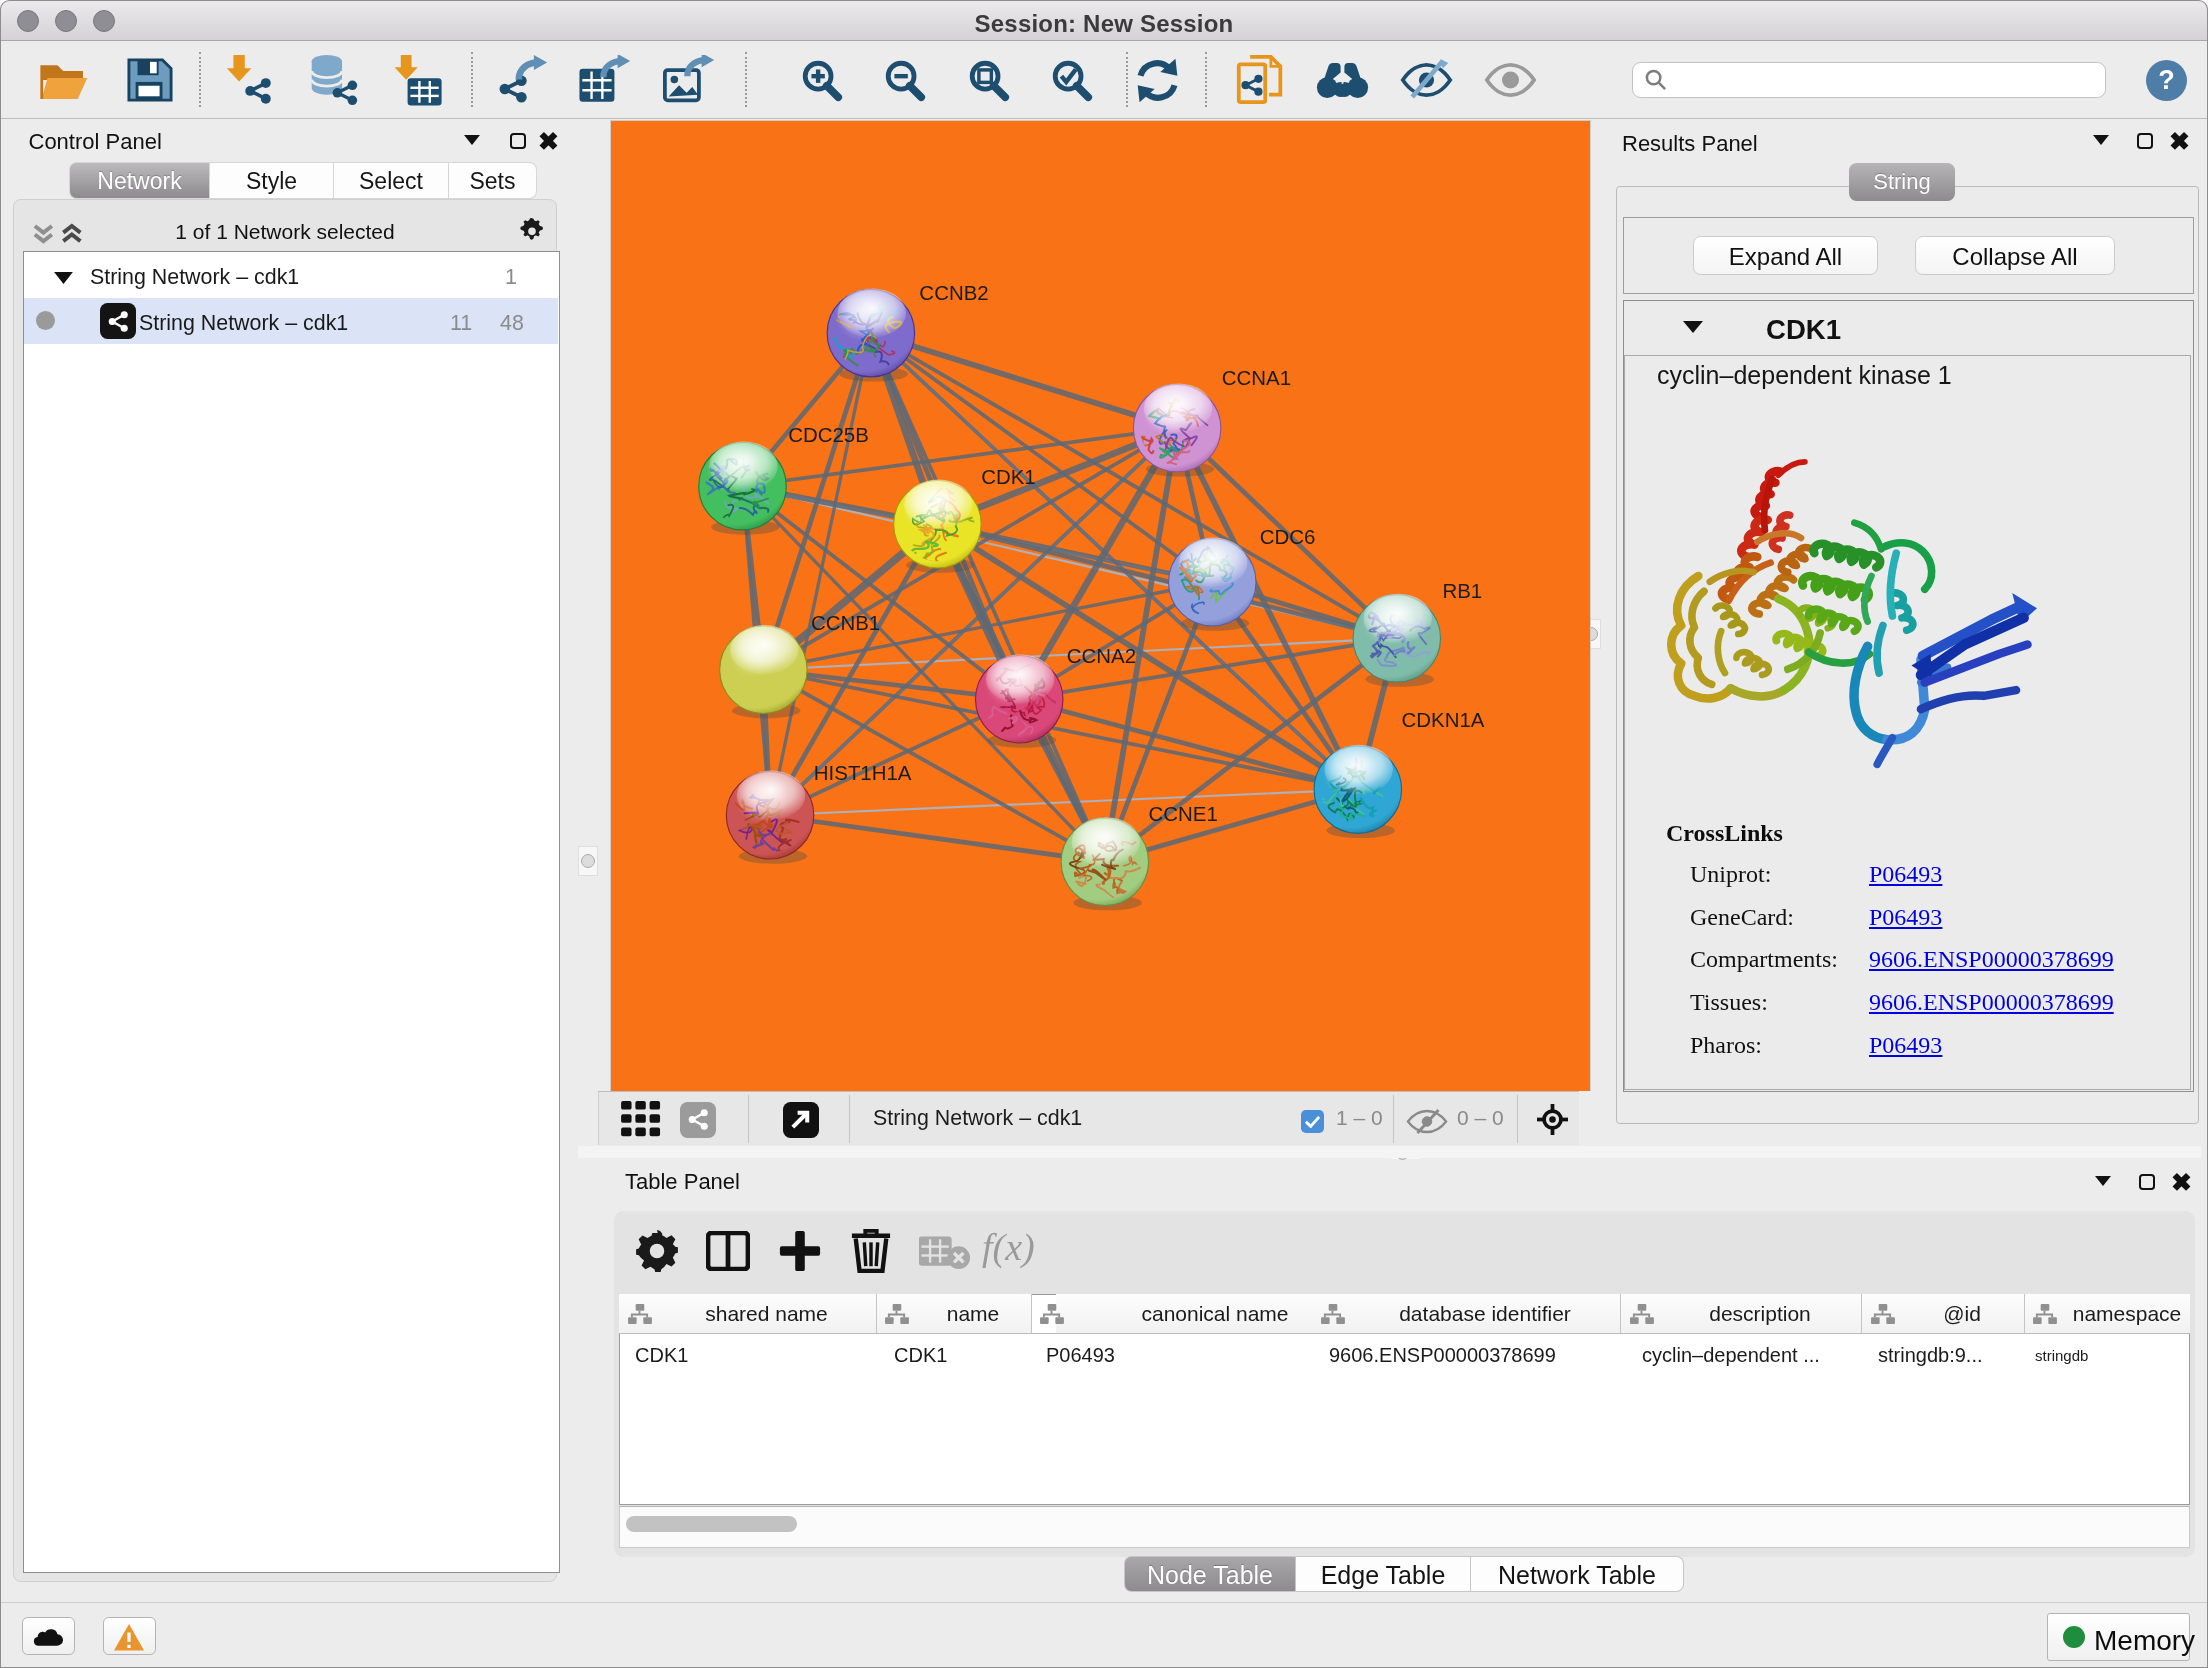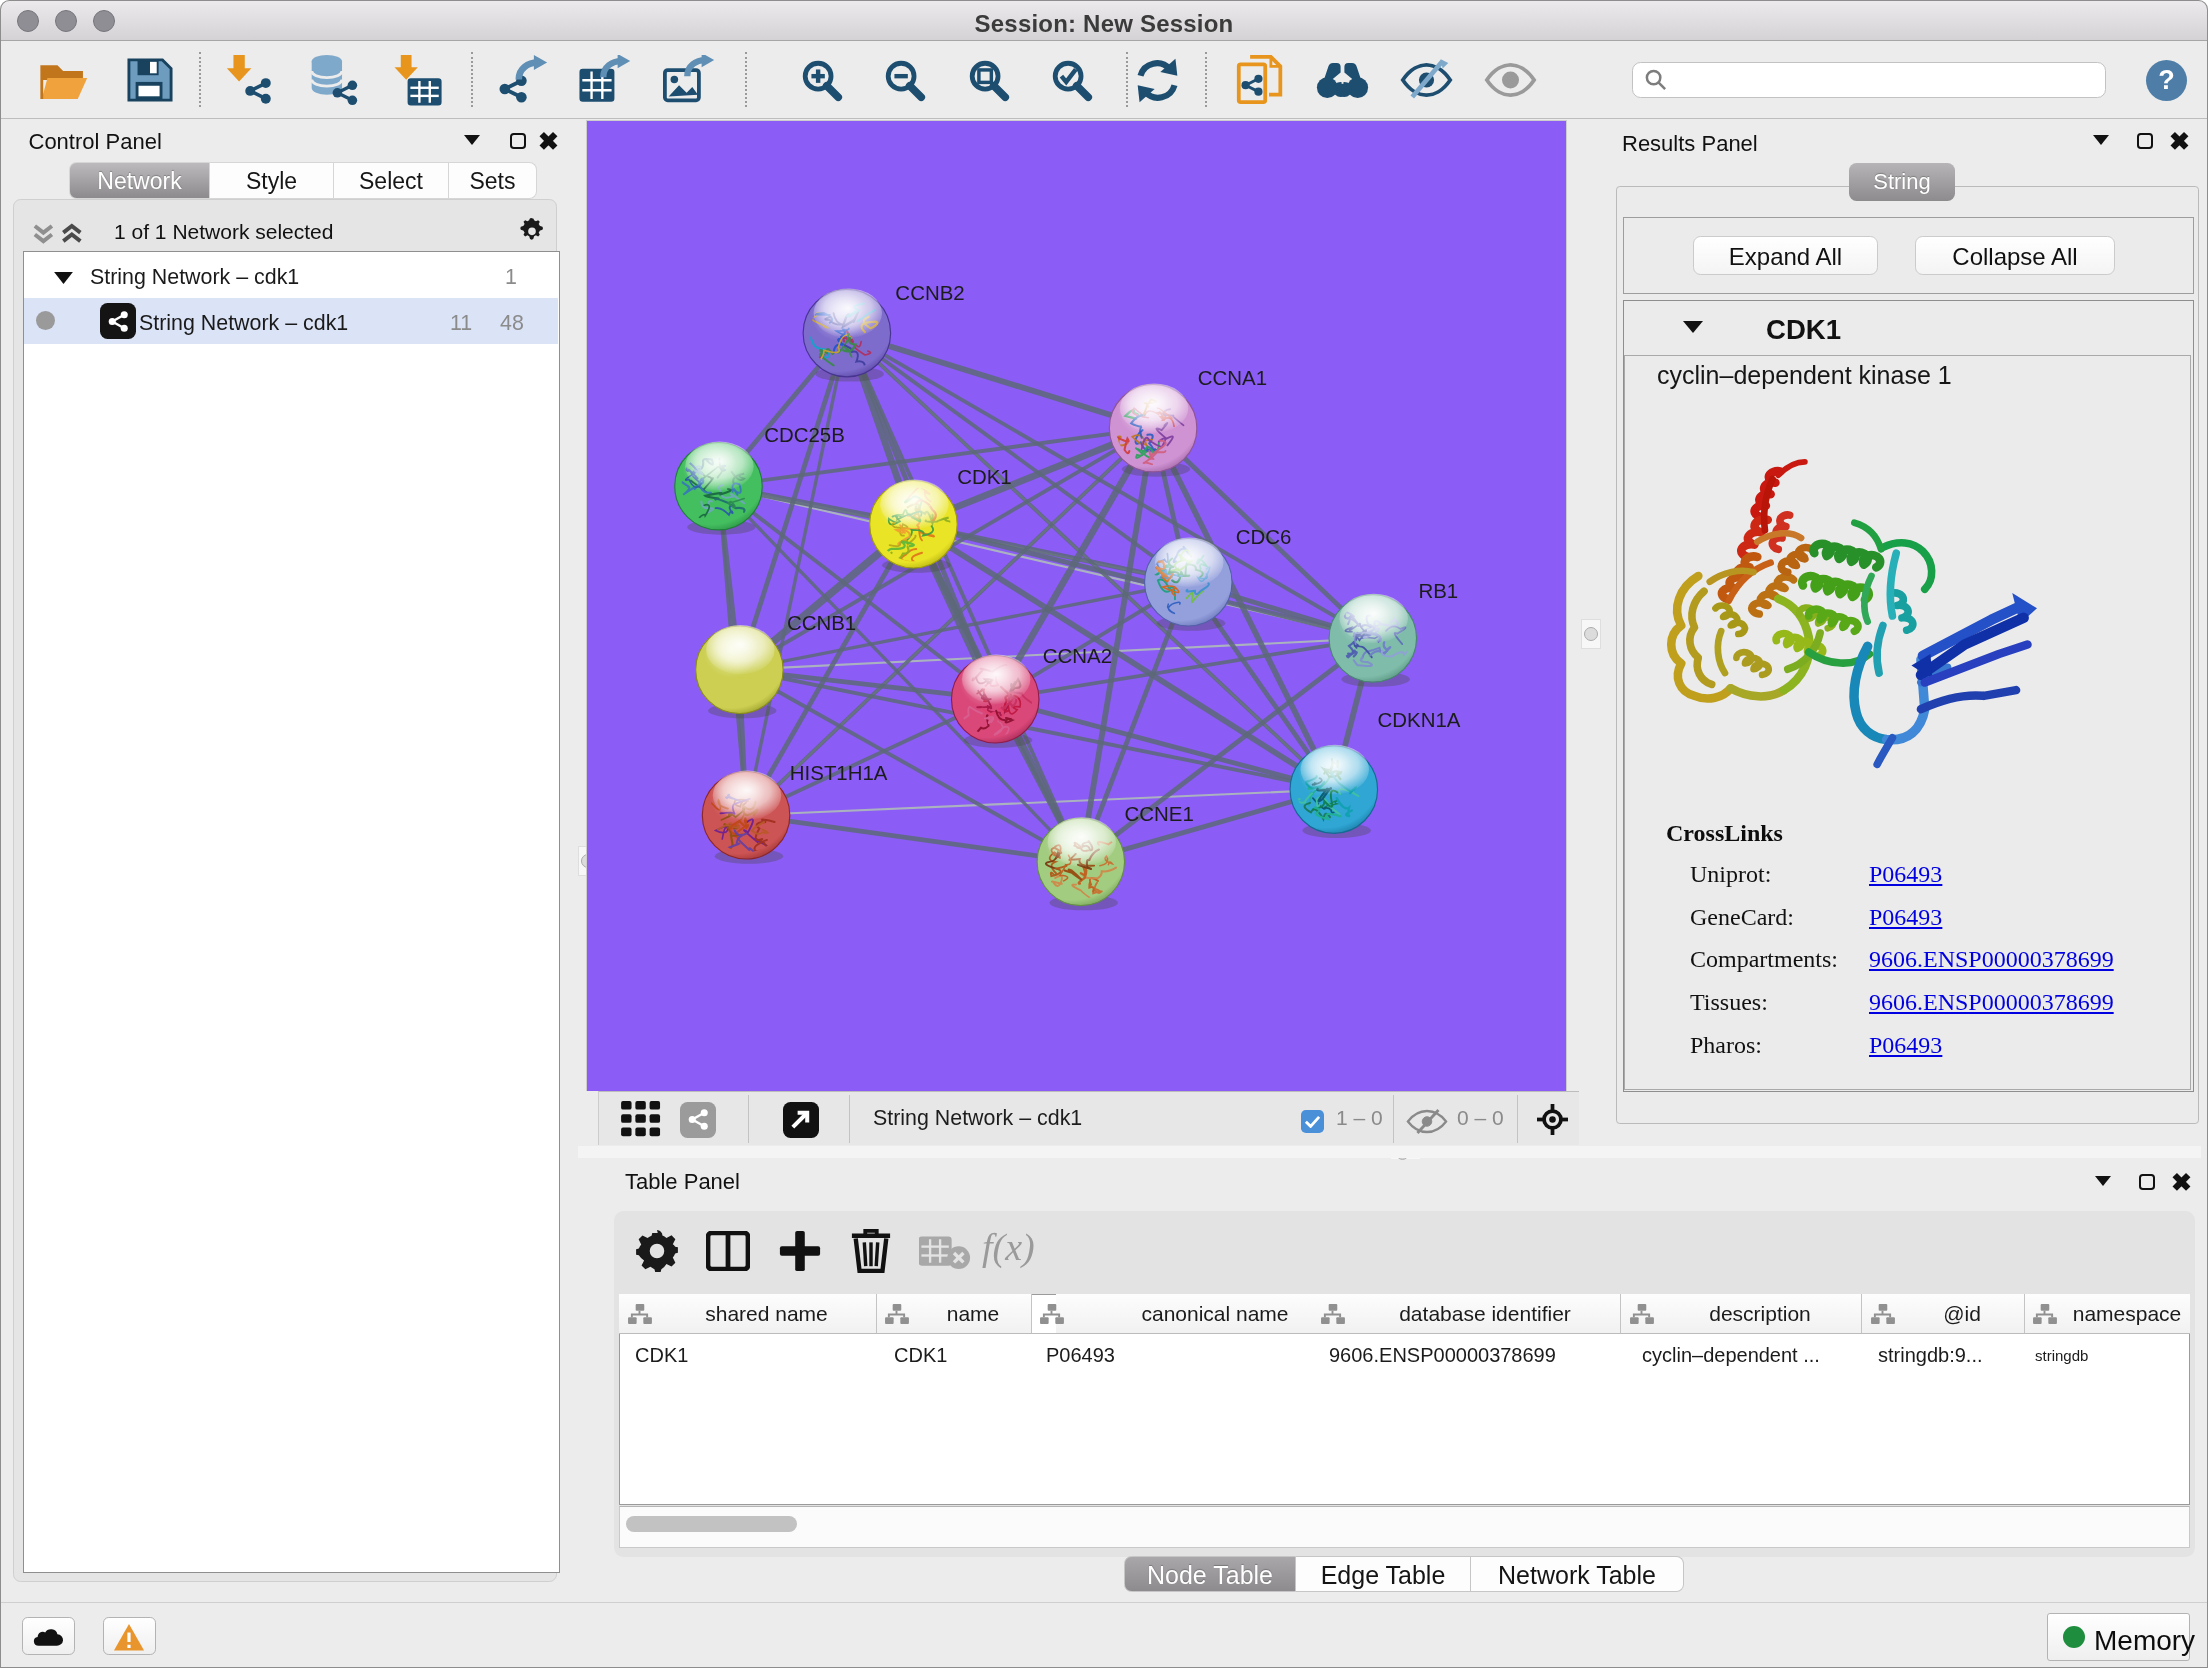--- a/index.html
+++ b/index.html
@@ -239,21 +239,21 @@
       <g stroke="#8f8f8f">
         <path d="M3 4 L12 11 L21 4"></path>
         <path d="M3 13 L12 20 L21 13"></path>
       </g>
       <g stroke="#4a4a4a">
         <path d="M33 11 L42 4 L51 11"></path>
         <path d="M33 20 L42 13 L51 20"></path>
       </g>
     </g>
   </svg>
-<div class="abs" style="left:114px;top:220px;width:342px;text-align:left;font-size:21px;color:#111">1 of 1 Network selected</div>
+<div class="abs" style="left:114px;top:220px;width:342px;text-align:center;font-size:21px;color:#111">1 of 1 Network selected</div>
 <svg class="abs" style="left:516px;top:215px" width="32" height="32" viewBox="0 0 46 46">
     <path fill="#1a1a1a" fill-rule="evenodd" d="M23 0.5a3 3 0 013 3 10 10 0 012.6 1.5l3.2-1.6 2.4 2.4-1.6 3.2a10 10 0 011.5 2.6l1.7.5a3 3 0 010 6l-1.7.5a10 10 0 01-1.5 2.6l1.6 3.2-2.4 2.4-3.2-1.6a10 10 0 01-2.6 1.5l-.5 1.7a3 3 0 01-6 0l-.5-1.7a10 10 0 01-2.6-1.5l-3.2 1.6-2.4-2.4 1.6-3.2a10 10 0 01-1.5-2.6l-1.7-.5a3 3 0 010-6l1.7-.5a10 10 0 011.5-2.6l-1.6-3.2 2.4-2.4 3.2 1.6a10 10 0 012.6-1.5l.5-1.7A3 3 0 0123 .5zm0 13.5a5.5 5.5 0 100 11 5.5 5.5 0 000-11z" transform="translate(0,4)"></path>
   </svg>
 <div class="abs treebox"></div>
 <div class="abs trow" style="left:24px;top:252px">
   <svg style="position:absolute;left:27.6px;top:18px" width="23" height="15" viewBox="0 0 24 16">
       <polygon points="2,2 22,2 12,15" fill="#111"></polygon>
     </svg>
   <span style="position:absolute;left:66px;top:13.3px">String Network – cdk1</span>
   <span class="num" style="left:481px;top:13.3px">1</span>
@@ -278,21 +278,21 @@
 </div>
 
 <div class="abs" style="left:578px;top:846px;width:20px;height:30px;background:#f7f7f7;border:1px solid #dedede"></div>
 <div class="abs" style="left:581px;top:854px;width:14.3px;height:14.3px;border-radius:50%;background:#dcdcdc;border:1px solid #ababab"></div>
 <div class="abs" style="left:1581px;top:619px;width:20px;height:30px;background:#f7f7f7;border:1px solid #dedede"></div>
 <div class="abs" style="left:1584px;top:627px;width:14.3px;height:14.3px;border-radius:50%;background:#dcdcdc;border:1px solid #ababab"></div>
 <div class="abs" style="left:1391px;top:1147px;width:28.5px;height:12.4px;background:#f7f7f7"></div>
 <div class="abs" style="left:1396px;top:1147px;width:13.3px;height:13.3px;border-radius:50%;background:#d3d3d3;border:1px solid #b3b3b3"></div>
 <div class="abs" style="left:578px;top:1146px;width:1623px;height:12.4px;background:#f4f4f4"></div>
 
-<div class="abs" style="left:586px;top:120px;width:981px;height:971px;background:#8b5cf6;border-left:1px solid #cdcdcd;border-top:1px solid #cdcdcd;border-right:1px solid #cdcdcd">
+<div class="abs" style="left:610px;top:120px;width:981px;height:971px;background:#f97316;border-left:1px solid #cdcdcd;border-top:1px solid #cdcdcd;border-right:1px solid #cdcdcd">
 <svg width="981" height="971" viewBox="0 0 1031 1021" style="position:absolute;left:0;top:0">
 <defs>
 <radialGradient id="gCCNB2" cx="0.40" cy="0.28" r="0.82">
           <stop offset="0" stop-color="#beb4ea"></stop>
           <stop offset="0.38" stop-color="#7e6ccc"></stop>
           <stop offset="0.80" stop-color="#7e6ccc"></stop>
           <stop offset="1" stop-color="#473490"></stop>
         </radialGradient>
 <clipPath id="cCCNB2">
           <circle cx="273" cy="223" r="39"></circle>

